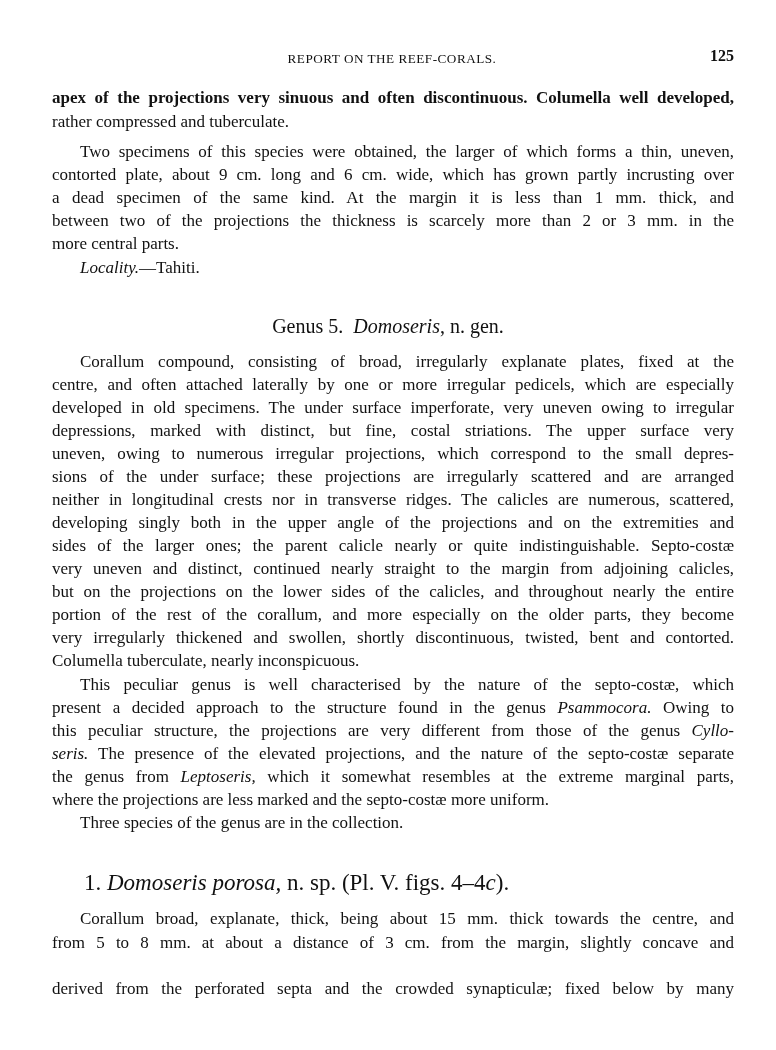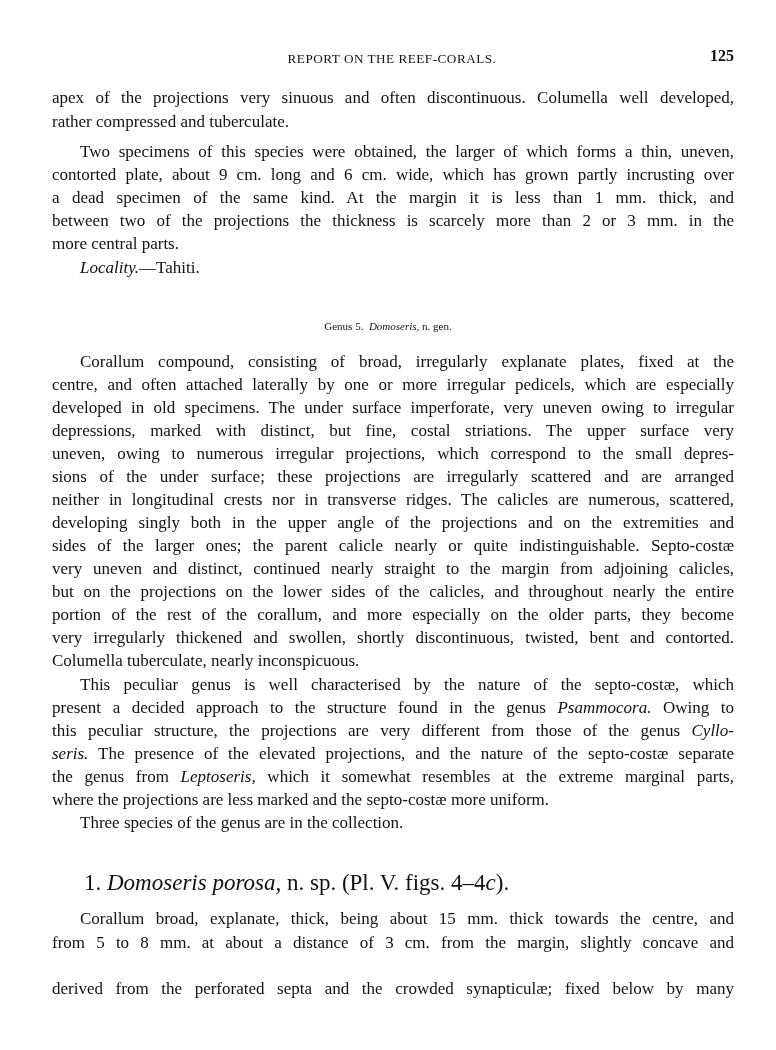--- a/index.html
+++ b/index.html
@@ -20,38 +20,38 @@
     position: absolute; right: 0; top: 0; font-size: 16px; font-weight: bold;
   }
   .line {
     position: absolute; left: 52px; width: 682px; font-size: 17px;
     white-space: nowrap; line-height: 23px; height: 23px;
   }
   .just { text-align: justify; text-align-last: justify; }
   .indent { left: 80px; width: 654px; }
   .heading {
     position: absolute; left: 0; width: 776px; text-align: center;
-    font-size: 11px; line-height: 23px; font-family: Liberation Serif, serif;
+    font-size: 20px; line-height: 23px; font-family: Liberation Serif, serif;
   }
   .species-heading {
     position: absolute; left: 84px; font-size: 23px; line-height: 23px;
   }
   i { font-style: italic; }
 </style>
 </head>
 <body>
 
 <div class="page">
 
   <div class="header">
     <div class="running-title">REPORT ON THE REEF-CORALS.</div>
     <div class="page-number">125</div>
   </div>
 
-  <div class="line just" style="top:86px;">apex of the projections very sinuous and often discontinuous.   Columella well developed,</div>
+  <div class="line just" style="top:86px;font-weight:bold;">apex of the projections very sinuous and often discontinuous.   Columella well developed,</div>
   <div class="line" style="top:110px;">rather compressed and tuberculate.</div>
 
   <div class="line just indent" style="top:140px;">Two specimens of this species were obtained, the larger of which forms a thin, uneven,</div>
   <div class="line just" style="top:163px;">contorted plate, about 9 cm. long and 6 cm. wide, which has grown partly incrusting over</div>
   <div class="line just" style="top:186px;">a dead specimen of the same kind.  At the margin it is less than 1 mm. thick, and</div>
   <div class="line just" style="top:209px;">between two of the projections the thickness is scarcely more than 2 or 3 mm. in the</div>
   <div class="line" style="top:232px;">more central parts.</div>
 
   <div class="line indent" style="top:256px;"><i>Locality.</i><span>—Tahiti.</span></div>
 

